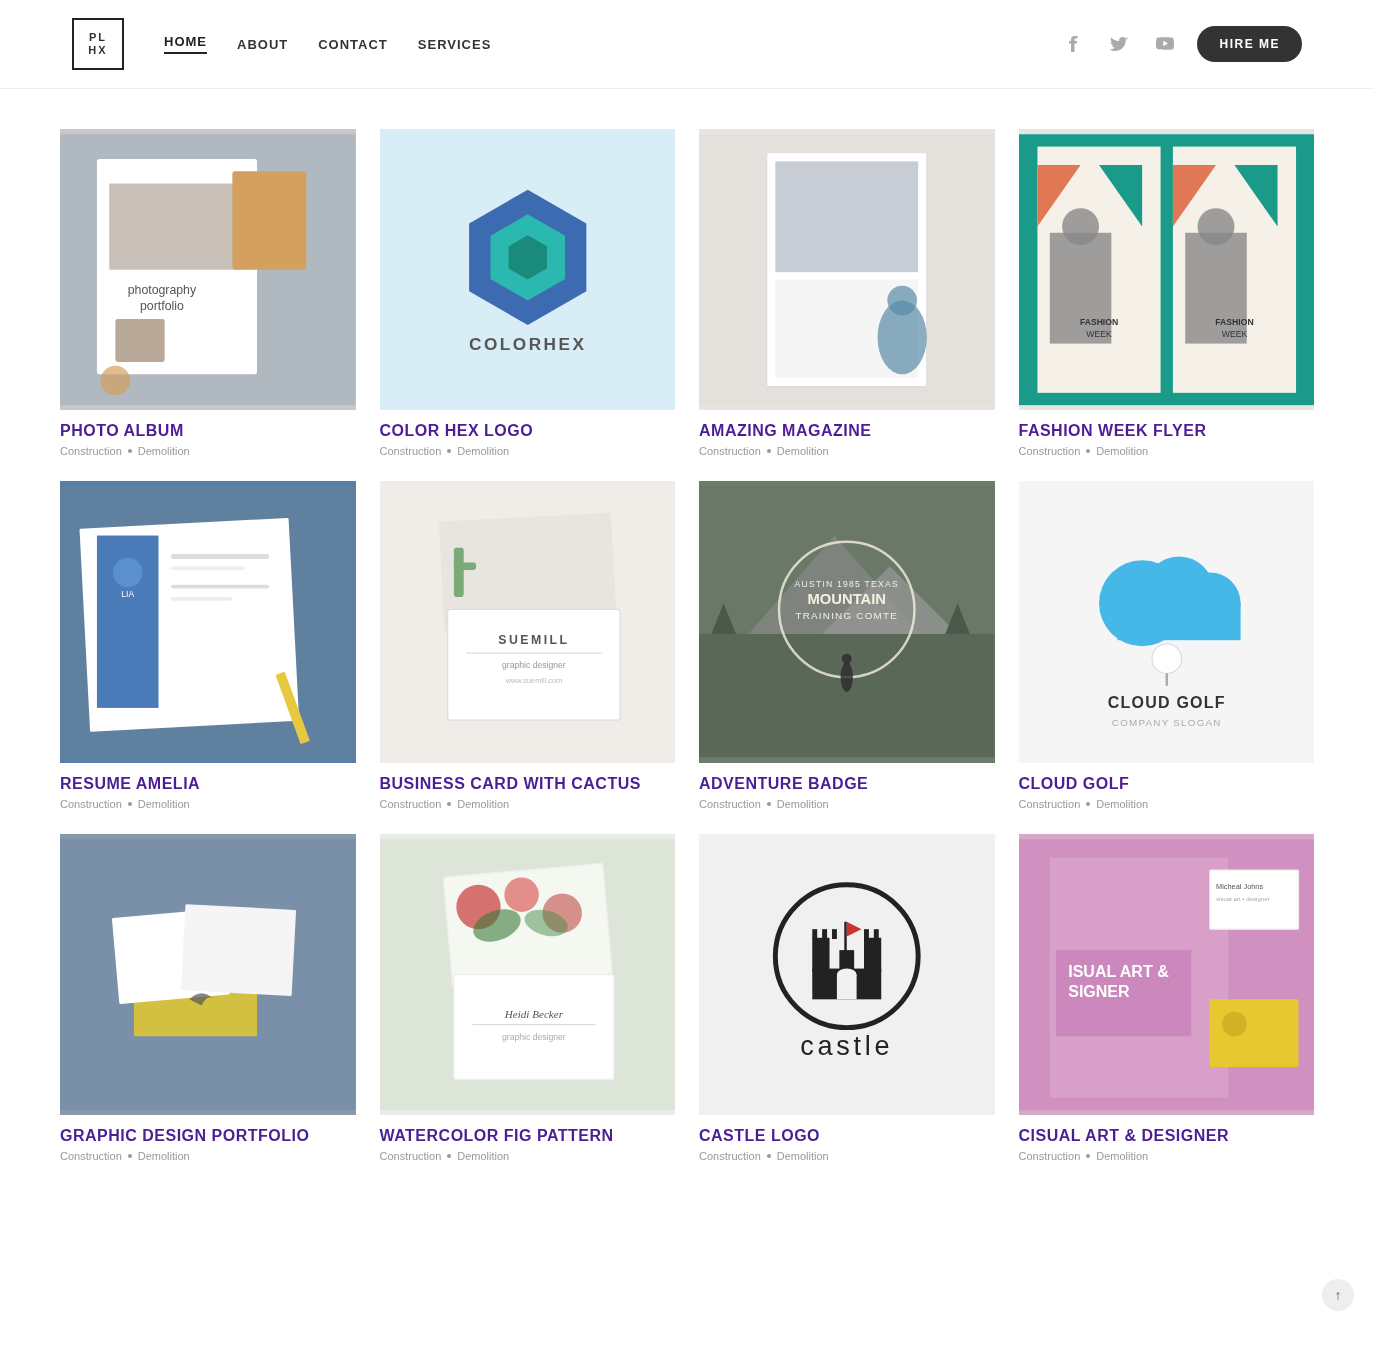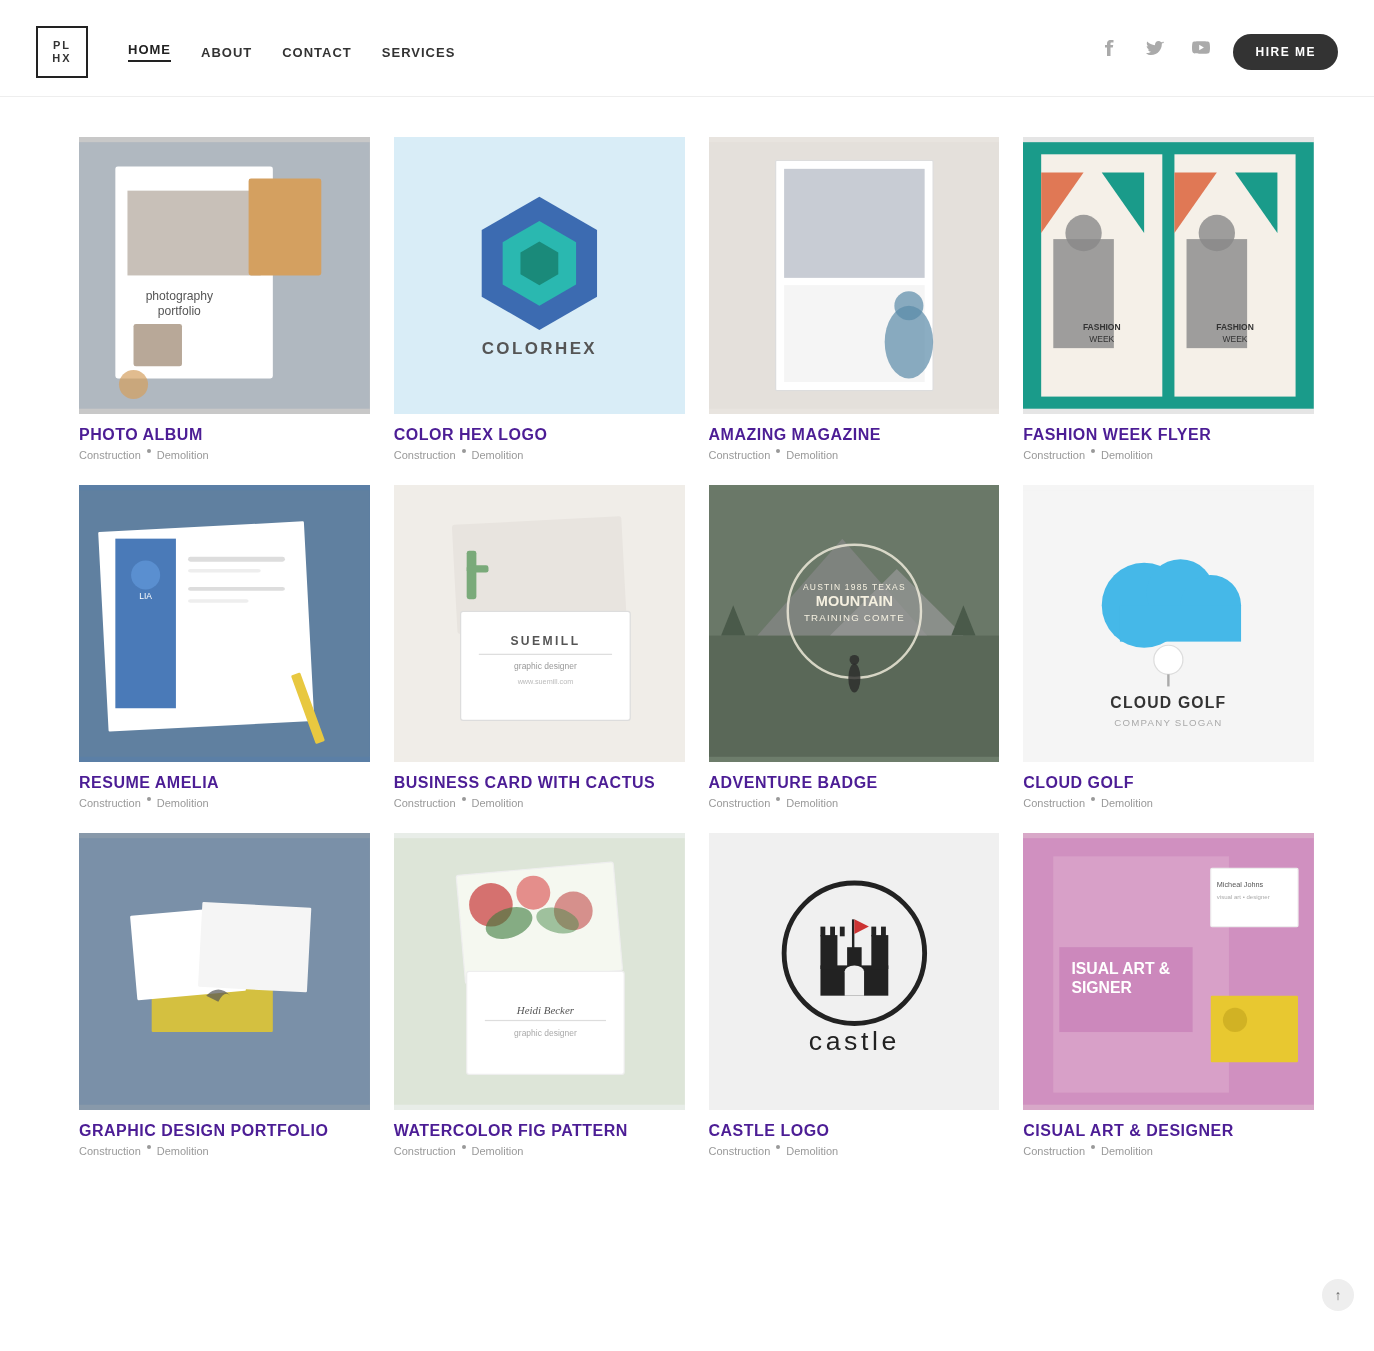--- a/index.html
+++ b/index.html
@@ -2,24 +2,23 @@
 <html><head>
   <meta charset="utf-8">
   <style>
     * { box-sizing: border-box; margin: 0; padding: 0; }
     body { font-family: Arial, Helvetica, sans-serif; background: #fff; color: #333; }
 
     
     .header {
       display: flex;
       align-items: center;
-      padding: 18px 36px;
+      padding: 18px 72px;
       border-bottom: 1px solid #eee;
       position: relative;
-      margin-top: 8px;
     }
     .logo-box {
       border: 2px solid #222;
       width: 52px;
       height: 52px;
       display: flex;
       flex-direction: column;
       align-items: center;
       justify-content: center;
       margin-right: 40px;
@@ -52,21 +51,21 @@
       content: '';
       display: block;
       width: 100%;
       height: 2px;
       background: #222;
       margin-top: 3px;
     }
     .header-right {
       margin-left: auto;
       display: flex;
-      align-items: flex-start;
+      align-items: center;
       gap: 18px;
     }
     .social-icon {
       width: 28px;
       height: 28px;
       display: flex;
       align-items: center;
       justify-content: center;
       color: #888;
       font-size: 14px;
@@ -81,21 +80,20 @@
       font-weight: 700;
       letter-spacing: 1.5px;
       text-transform: uppercase;
       cursor: pointer;
       border-radius: 25px;
     }
 
     
     .portfolio {
       padding: 40px 60px 60px;
-      margin-left: 19px;
     }
     .grid {
       display: grid;
       grid-template-columns: repeat(4, 1fr);
       gap: 24px;
     }
     .grid-item {
       cursor: pointer;
     }
     .grid-item-image {
@@ -113,21 +111,21 @@
       font-weight: 700;
       text-transform: uppercase;
       letter-spacing: 0.5px;
       margin-bottom: 5px;
       color: #4c1d95;
     }
     .grid-item-meta {
       font-size: 11px;
       color: #999;
       display: flex;
-      align-items: flex-start;
+      align-items: center;
       gap: 6px;
     }
     .meta-dot {
       width: 4px;
       height: 4px;
       background: #999;
       border-radius: 50%;
       display: inline-block;
     }
 

